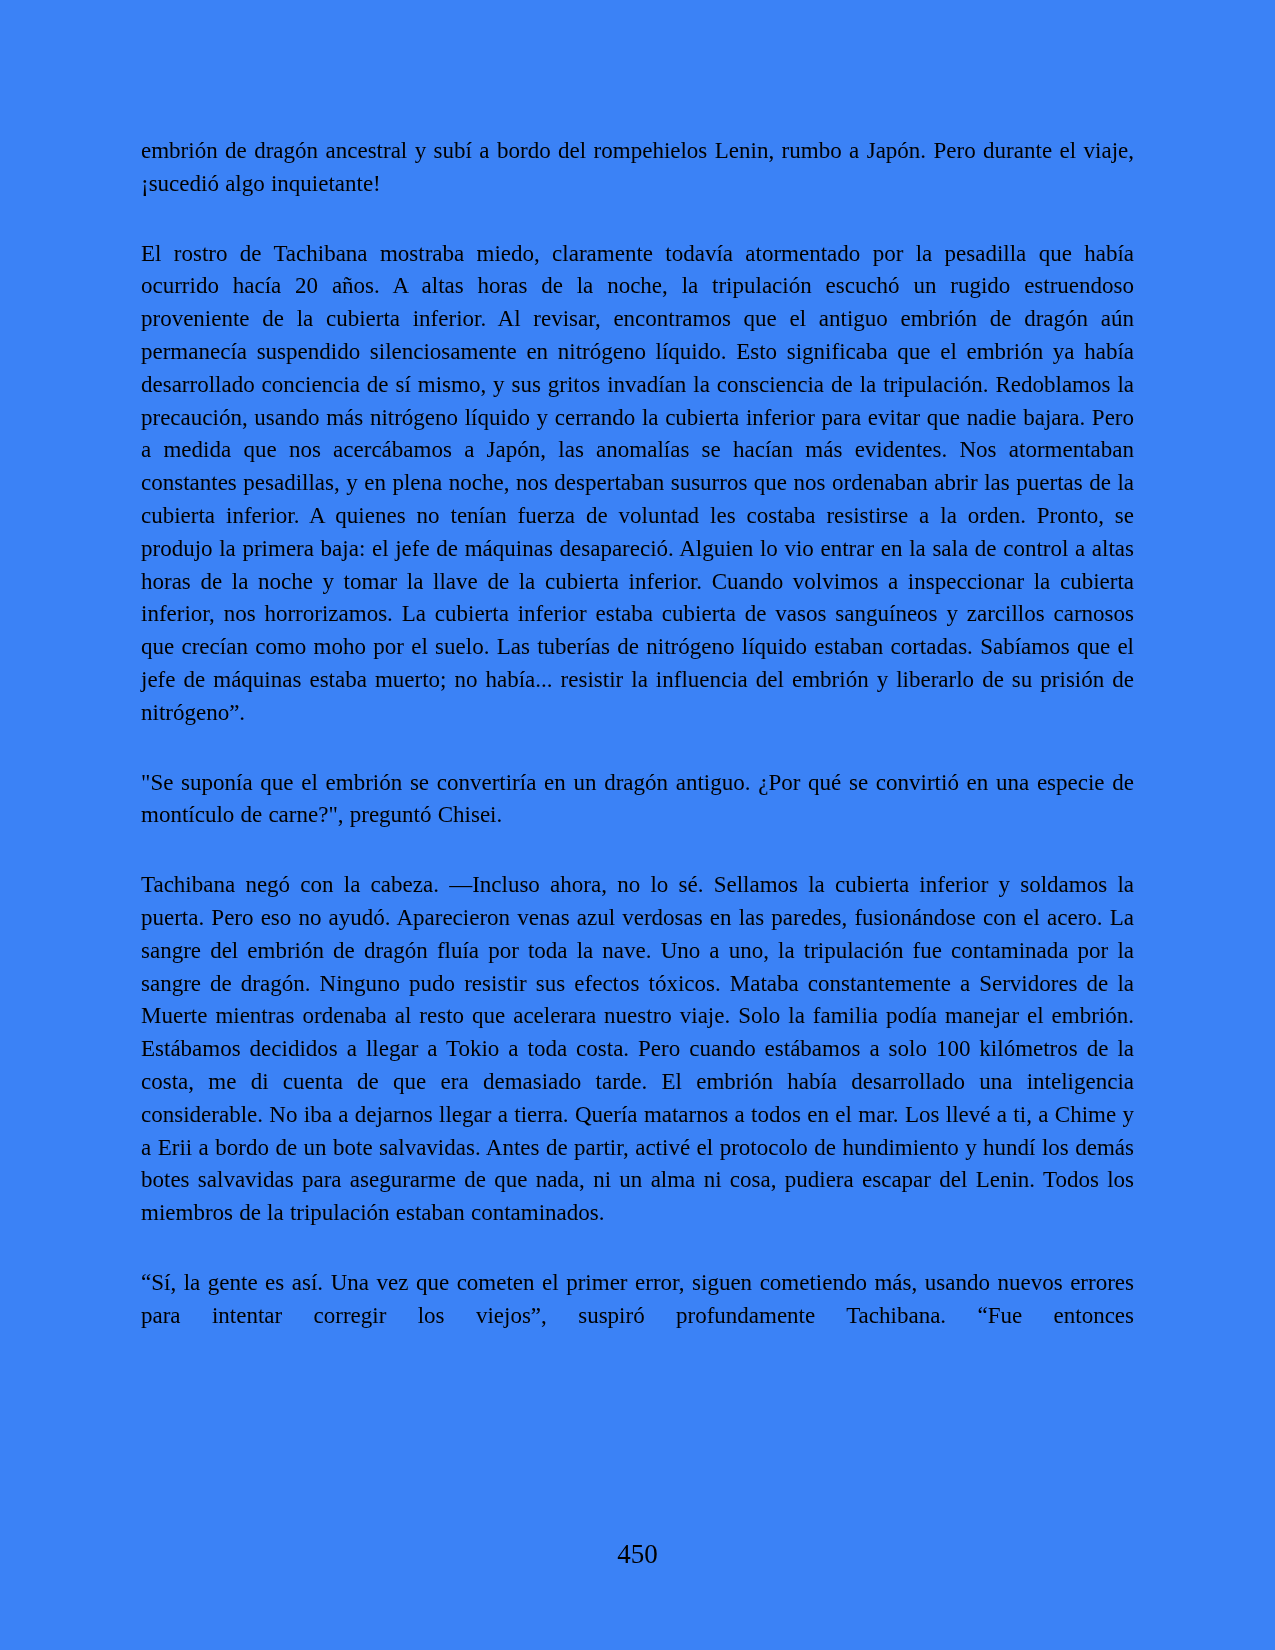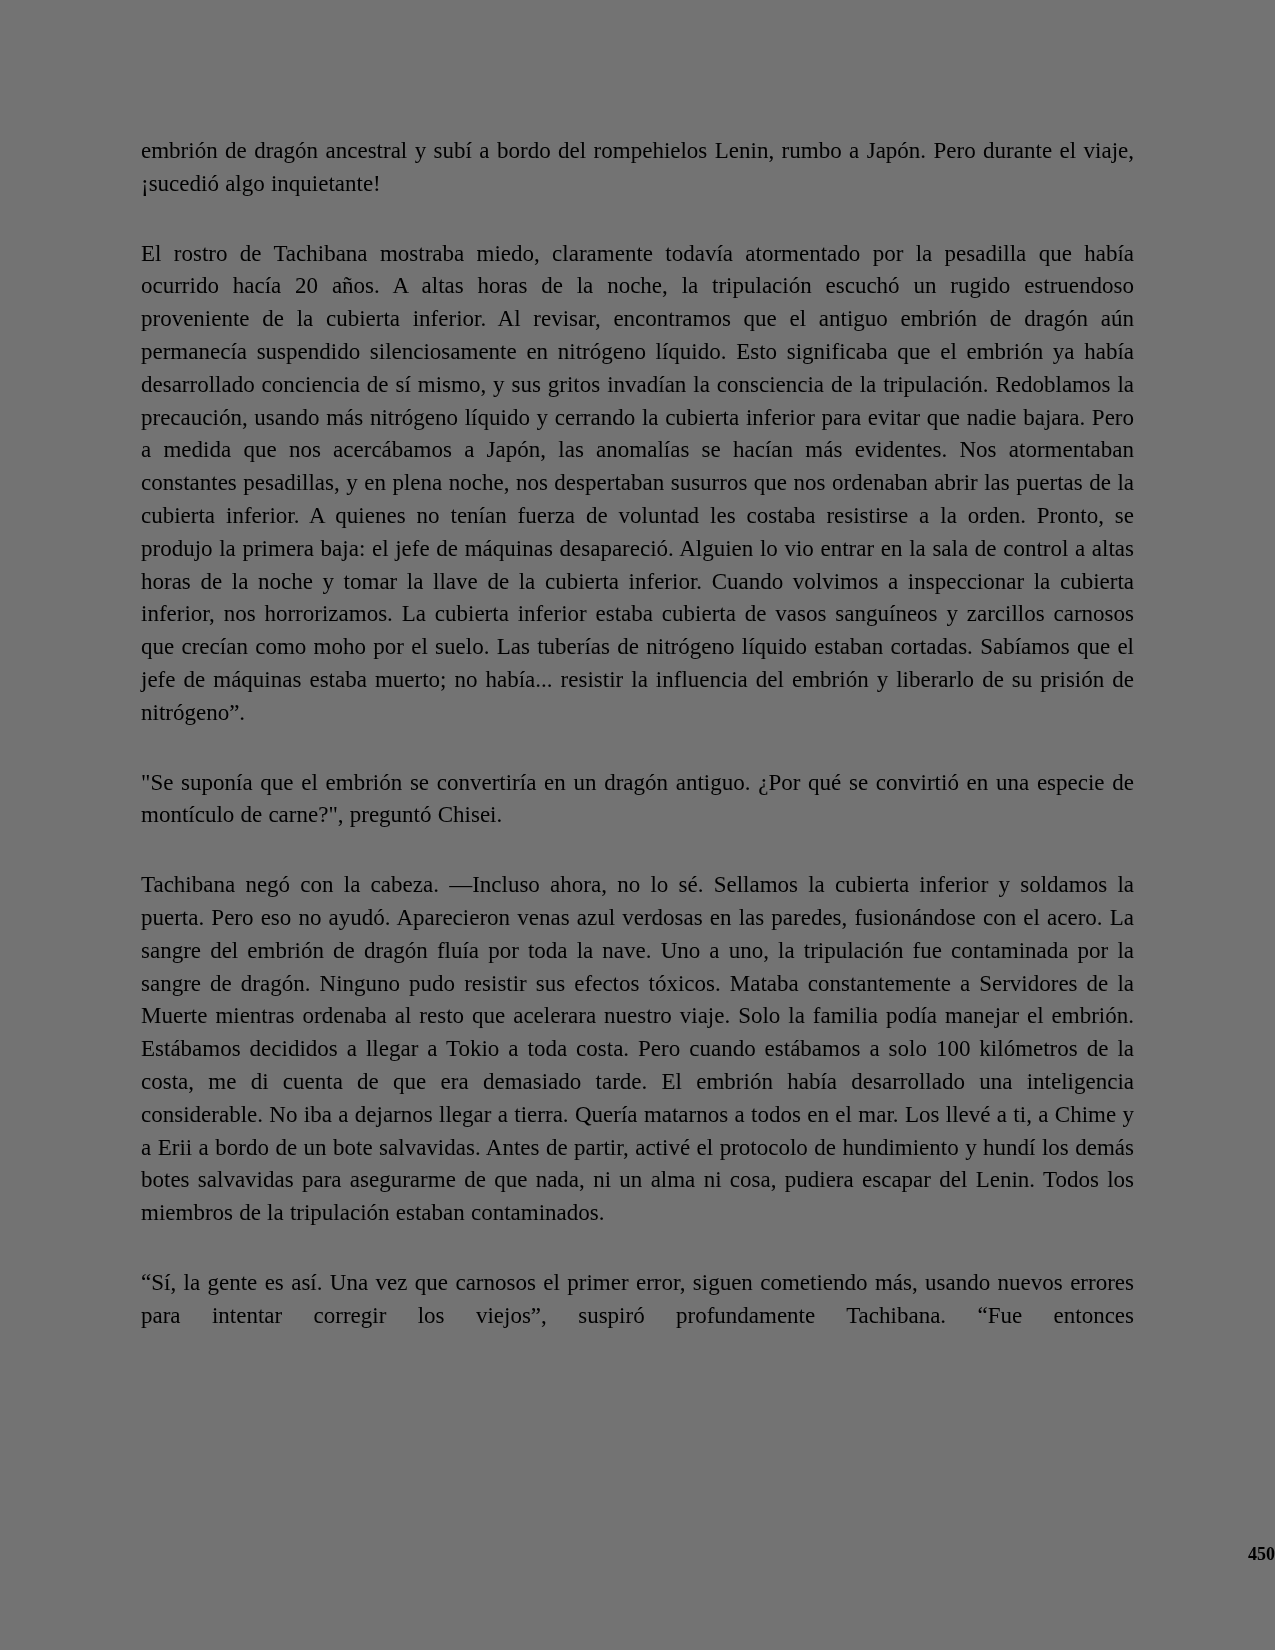--- a/index.html
+++ b/index.html
@@ -4,21 +4,21 @@
 <style>
   html, body {
     margin: 0;
     padding: 0;
     background: #ffffff;
   }
   .page {
     position: relative;
     width: 1275px;
     height: 1650px;
-    background: #737373;
+    background: #3b82f6;
     overflow: hidden;
     font-family: "Liberation Serif", "DejaVu Serif", serif;
     color: #000000;
   }
   .content {
     position: absolute;
     left: 141px;
     top: 135px;
     width: 993px;
   }
@@ -30,31 +30,30 @@
     word-spacing: 0.02em;
   }
   .content p.justify-last {
     text-align-last: justify;
   }
   .pagenum {
     position: absolute;
     left: 0;
     top: 1538px;
     width: 100%;
-    text-align: right;
-    font-size: 18px;
+    text-align: center;
+    font-size: 27px;
     line-height: 32.8px;
-    font-weight: bold;
   }
 </style>
 </head>
 <body>
 
 <div class="page">
   <div class="content">
     <p>embrión de dragón ancestral y subí a bordo del rompehielos Lenin, rumbo a Japón. Pero durante el viaje, ¡sucedió algo inquietante!</p>
     <p>El rostro de Tachibana mostraba miedo, claramente todavía atormentado por la pesadilla que había ocurrido hacía 20 años. A altas horas de la noche, la tripulación escuchó un rugido estruendoso proveniente de la cubierta inferior. Al revisar, encontramos que el antiguo embrión de dragón aún permanecía suspendido silenciosamente en nitrógeno líquido. Esto significaba que el embrión ya había desarrollado conciencia de sí mismo, y sus gritos invadían la consciencia de la tripulación. Redoblamos la precaución, usando más nitrógeno líquido y cerrando la cubierta inferior para evitar que nadie bajara. Pero a medida que nos acercábamos a Japón, las anomalías se hacían más evidentes. Nos atormentaban constantes pesadillas, y en plena noche, nos despertaban susurros que nos ordenaban abrir las puertas de la cubierta inferior. A quienes no tenían fuerza de voluntad les costaba resistirse a la orden. Pronto, se produjo la primera baja: el jefe de máquinas desapareció. Alguien lo vio entrar en la sala de control a altas horas de la noche y tomar la llave de la cubierta inferior. Cuando volvimos a inspeccionar la cubierta inferior, nos horrorizamos. La cubierta inferior estaba cubierta de vasos sanguíneos y zarcillos carnosos que crecían como moho por el suelo. Las tuberías de nitrógeno líquido estaban cortadas. Sabíamos que el jefe de máquinas estaba muerto; no había... resistir la influencia del embrión y liberarlo de su prisión de nitrógeno”.</p>
     <p>"Se suponía que el embrión se convertiría en un dragón antiguo. ¿Por qué se convirtió en una especie de montículo de carne?", preguntó Chisei.</p>
     <p>Tachibana negó con la cabeza. —Incluso ahora, no lo sé. Sellamos la cubierta inferior y soldamos la puerta. Pero eso no ayudó. Aparecieron venas azul verdosas en las paredes, fusionándose con el acero. La sangre del embrión de dragón fluía por toda la nave. Uno a uno, la tripulación fue contaminada por la sangre de dragón. Ninguno pudo resistir sus efectos tóxicos. Mataba constantemente a Servidores de la Muerte mientras ordenaba al resto que acelerara nuestro viaje. Solo la familia podía manejar el embrión. Estábamos decididos a llegar a Tokio a toda costa. Pero cuando estábamos a solo 100 kilómetros de la costa, me di cuenta de que era demasiado tarde. El embrión había desarrollado una inteligencia considerable. No iba a dejarnos llegar a tierra. Quería matarnos a todos en el mar. Los llevé a ti, a Chime y a Erii a bordo de un bote salvavidas. Antes de partir, activé el protocolo de hundimiento y hundí los demás botes salvavidas para asegurarme de que nada, ni un alma ni cosa, pudiera escapar del Lenin. Todos los miembros de la tripulación estaban contaminados.</p>
-    <p class="justify-last">“Sí, la gente es así. Una vez que carnosos el primer error, siguen cometiendo más, usando nuevos errores para intentar corregir los viejos”, suspiró profundamente Tachibana. “Fue entonces</p>
+    <p class="justify-last">“Sí, la gente es así. Una vez que cometen el primer error, siguen cometiendo más, usando nuevos errores para intentar corregir los viejos”, suspiró profundamente Tachibana. “Fue entonces</p>
   </div>
   <div class="pagenum">450</div>
 </div>
 
 </body></html>

